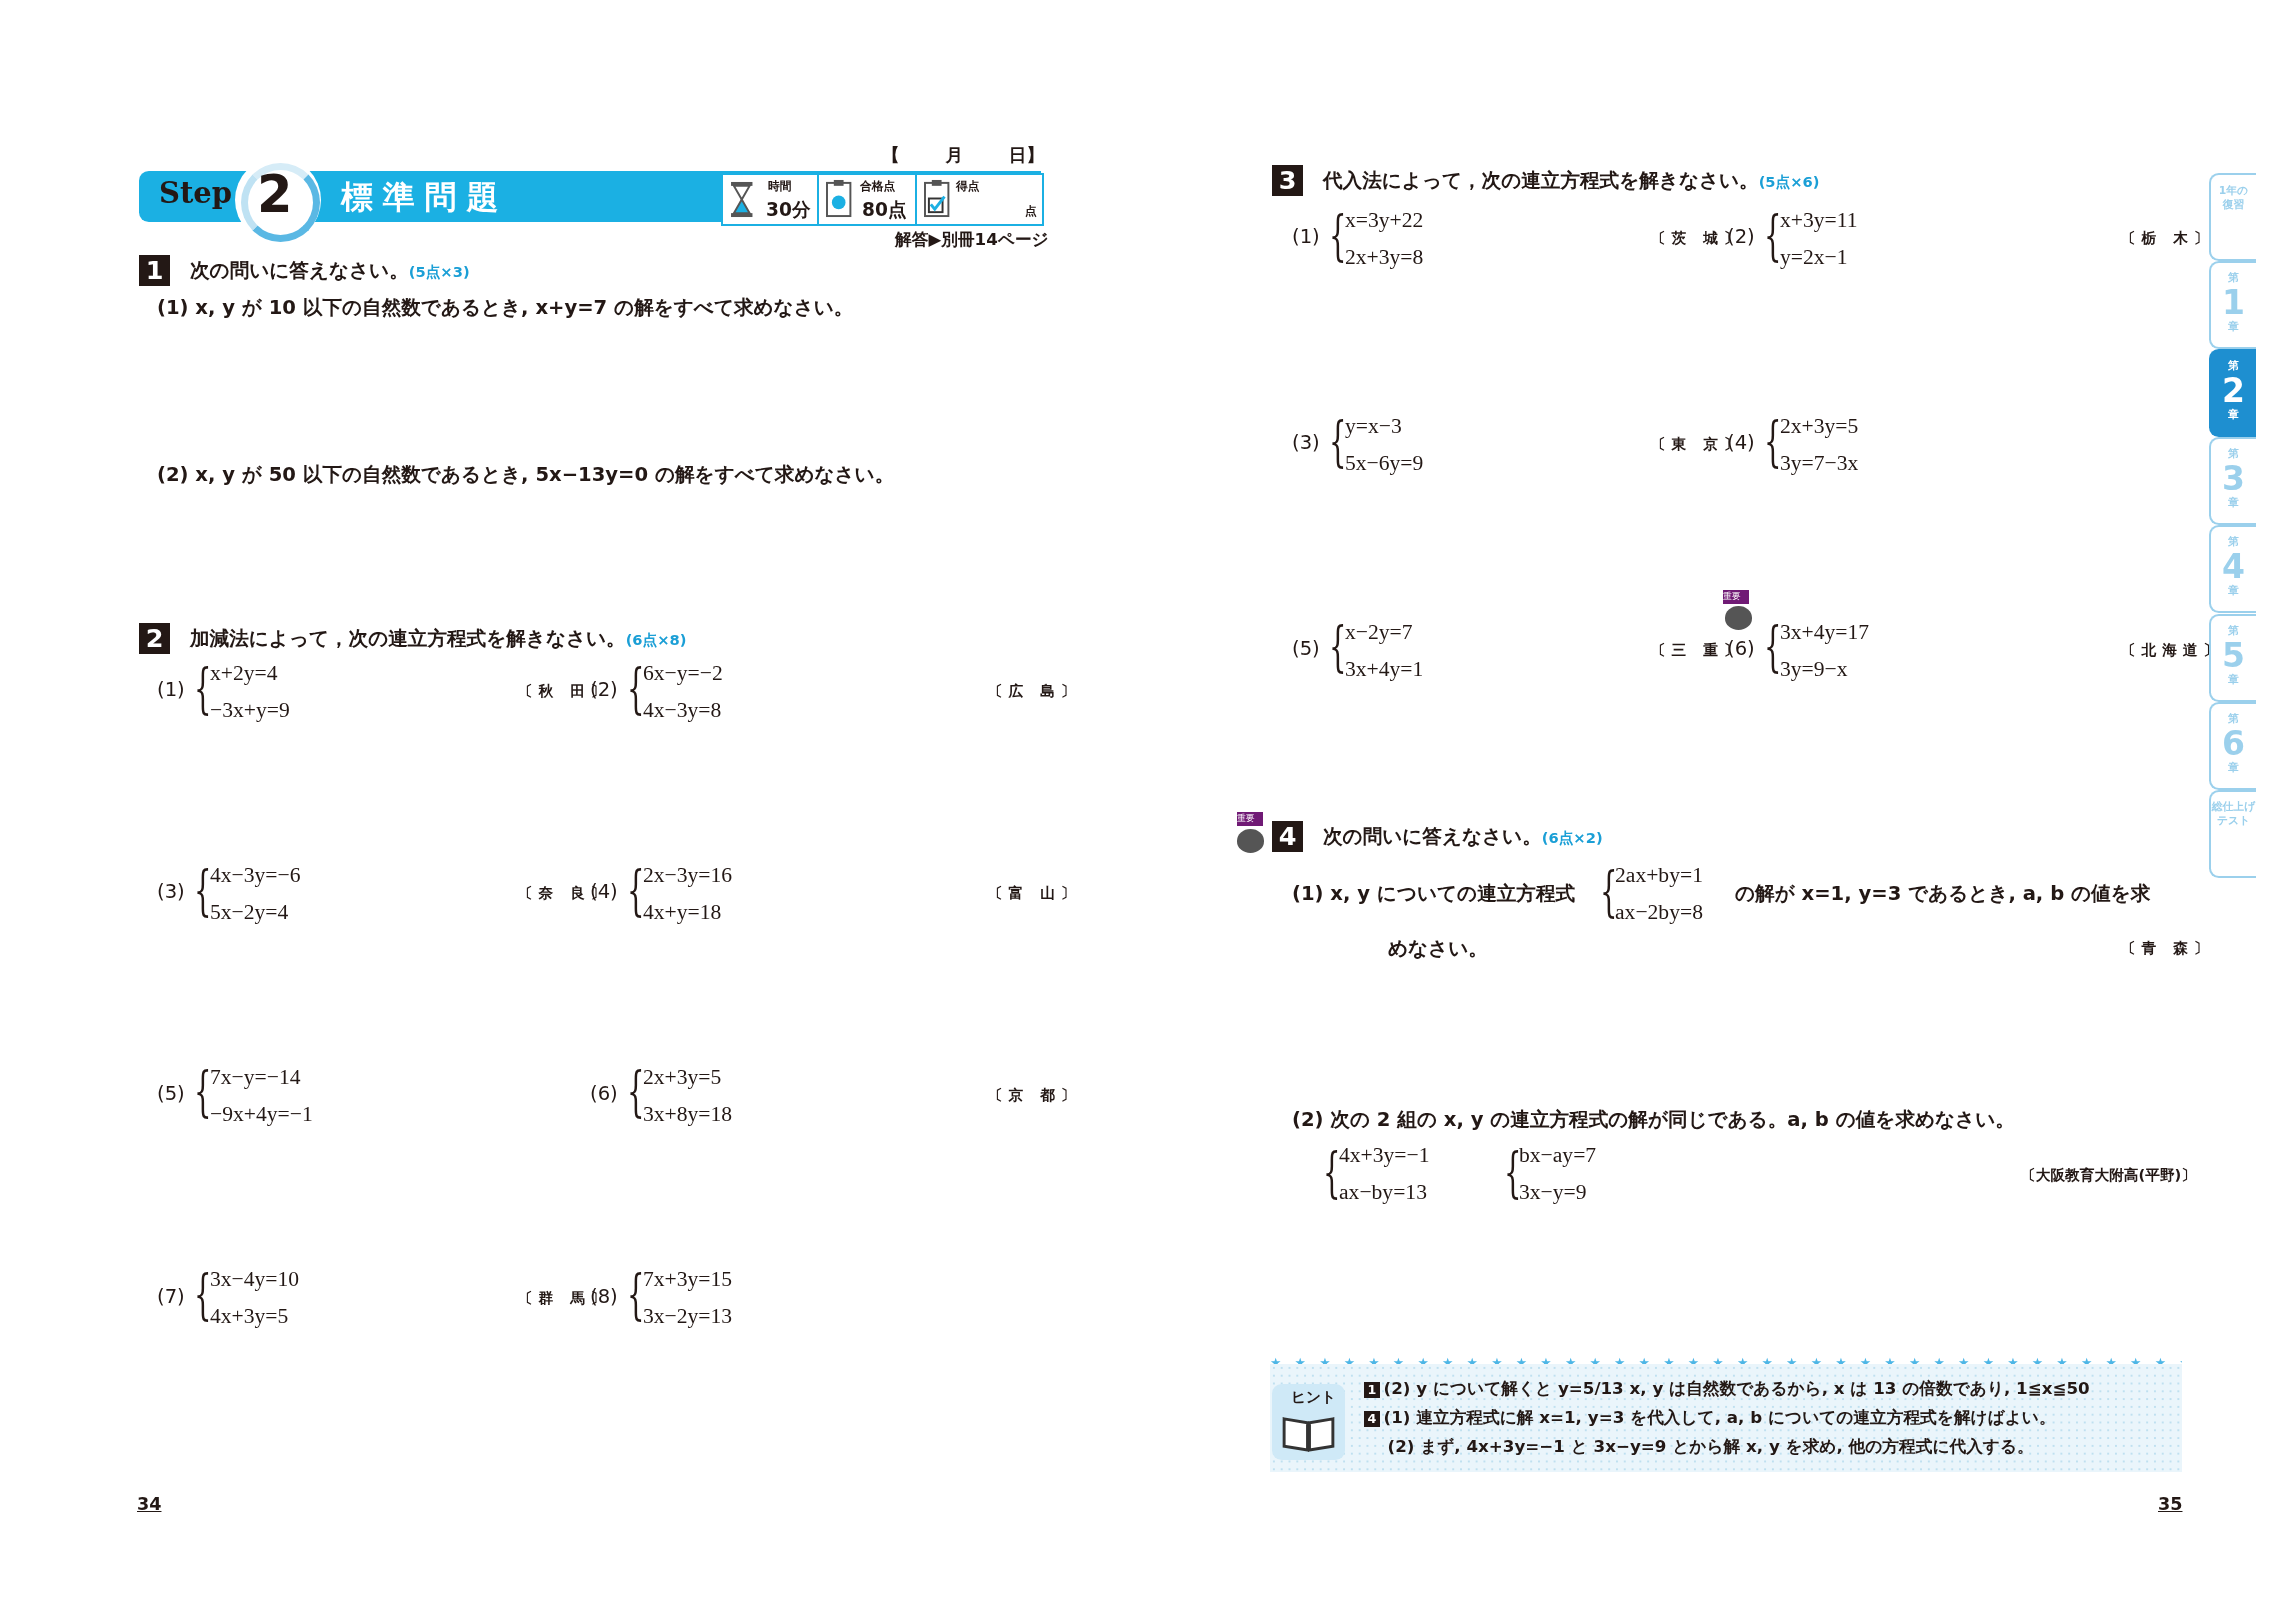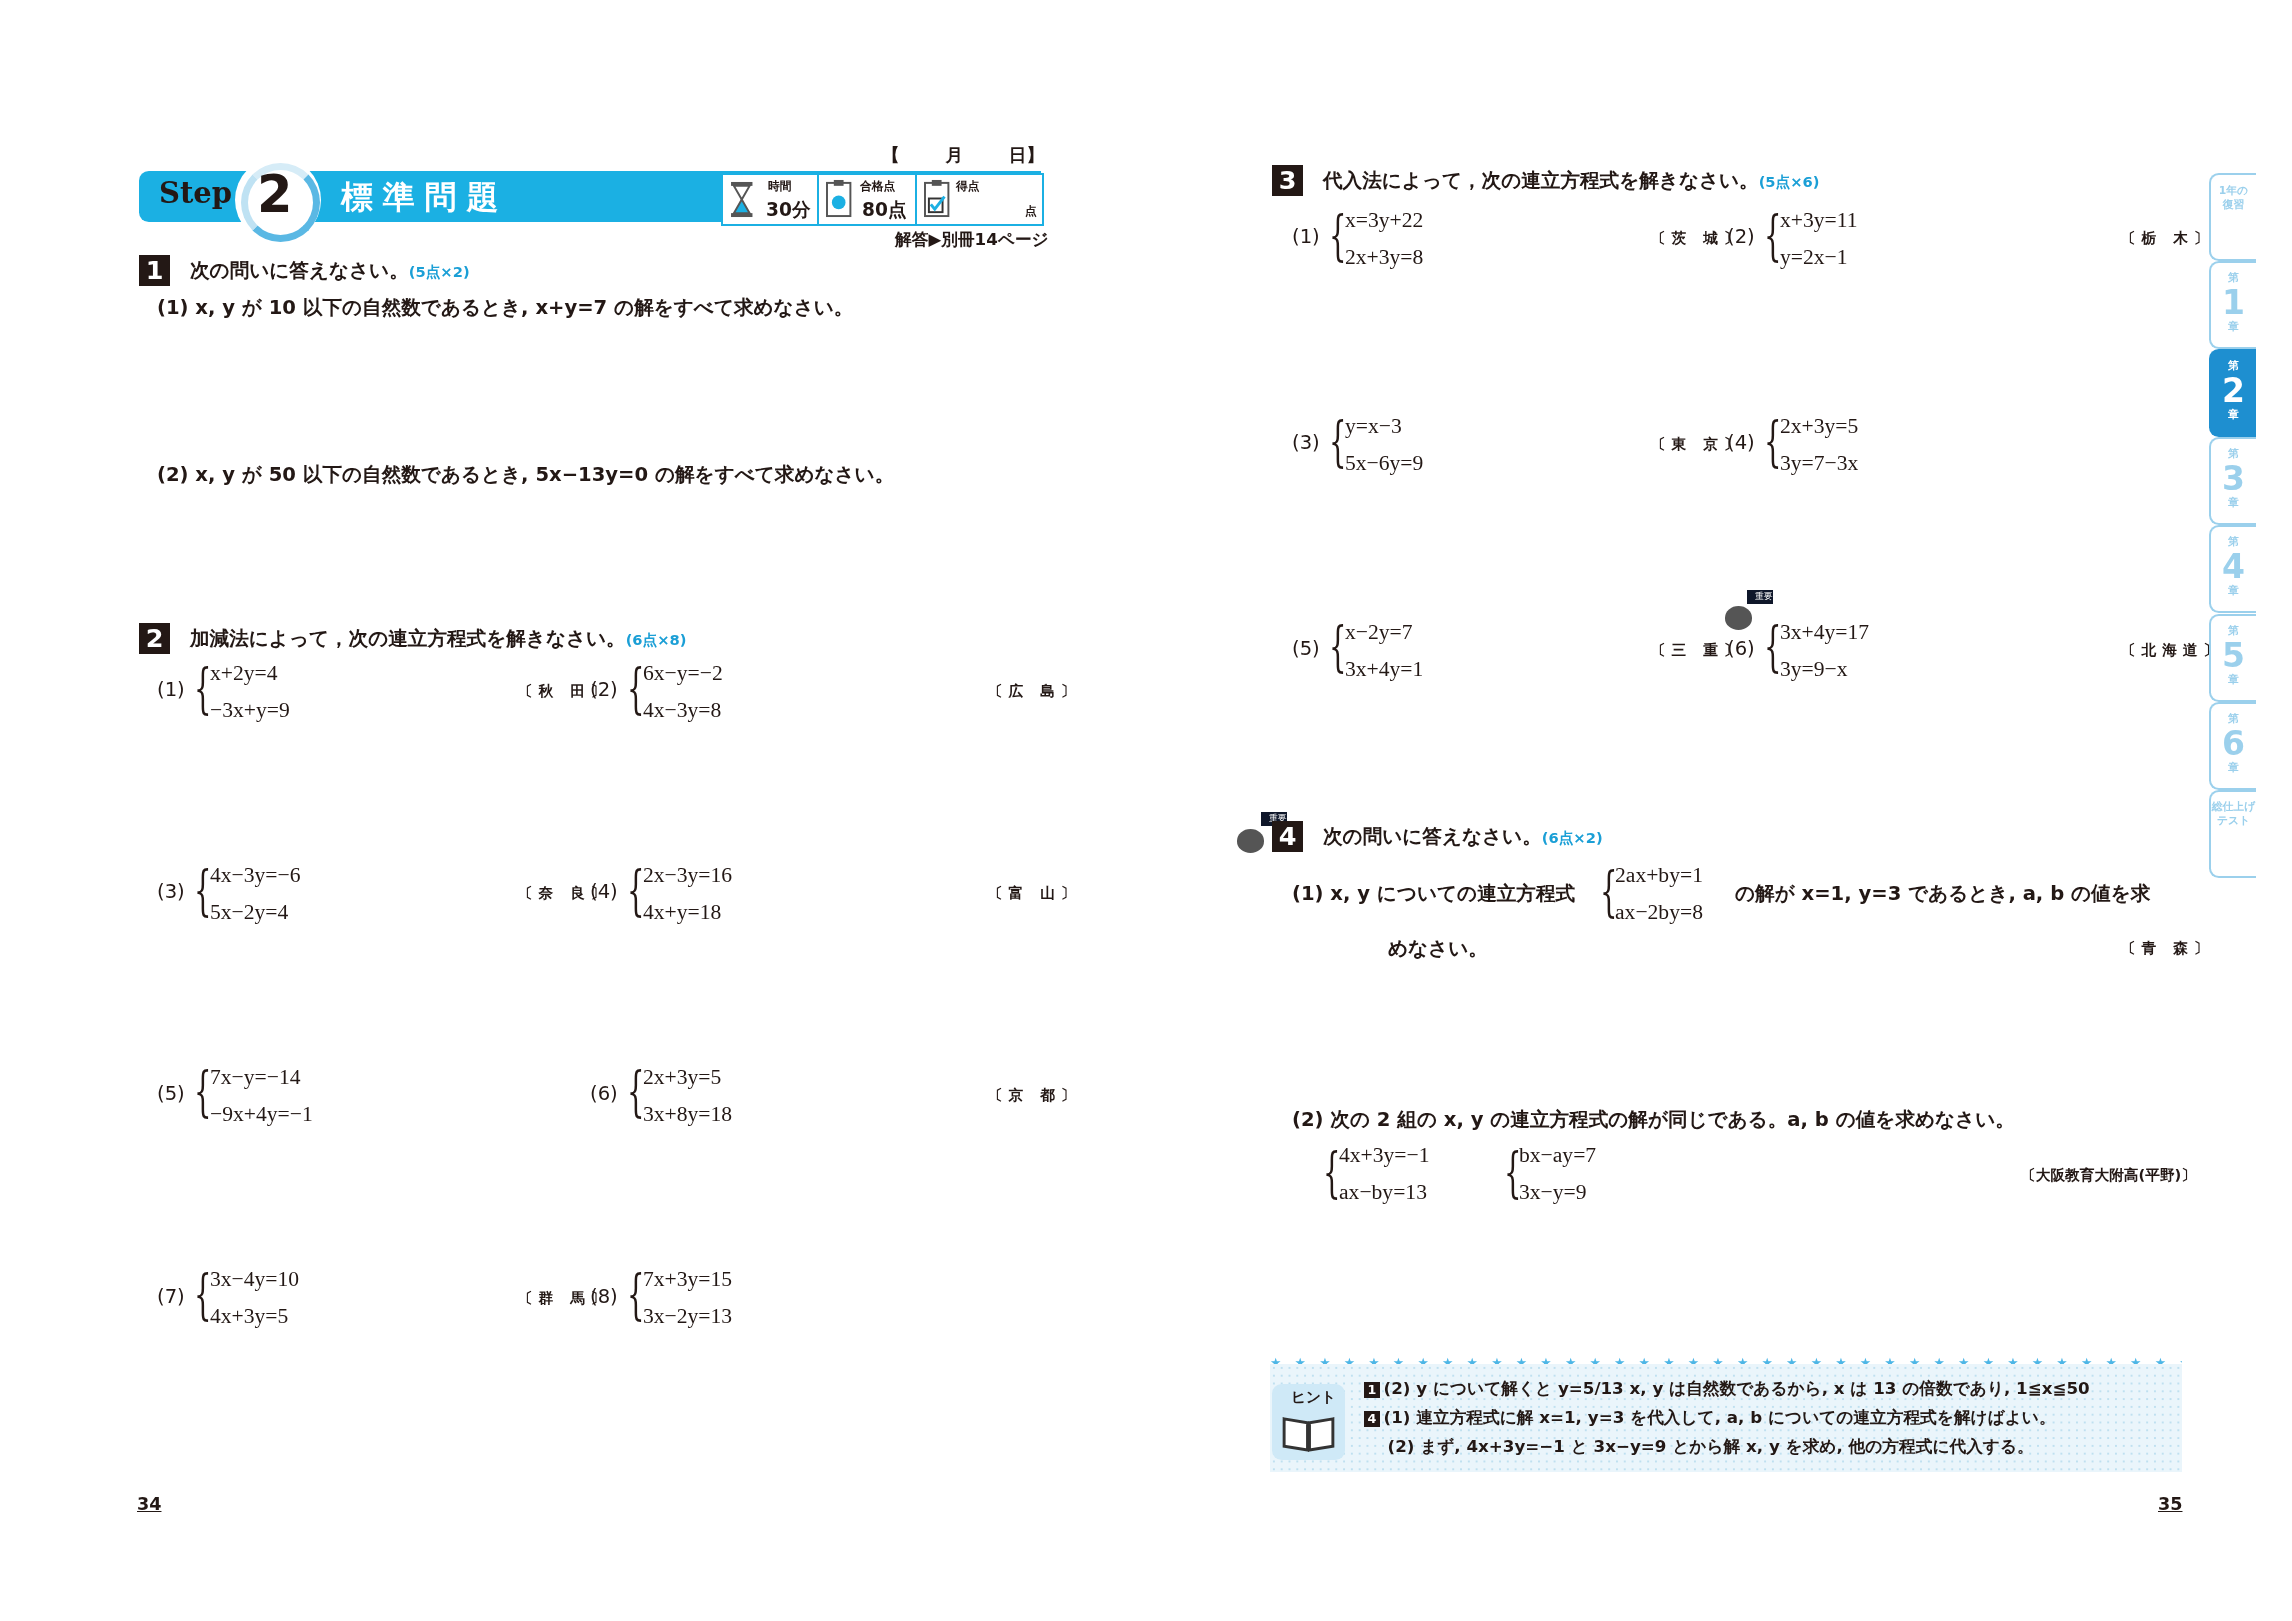--- a/index.html
+++ b/index.html
@@ -37,21 +37,21 @@
   .tab .small{font-size:10.8px;display:block;}
   .tab .big{font-size:33px;display:block;line-height:35px;}
 
   .hint-box{left:1270px;top:1364px;width:912px;height:108px;
             background-color:#eaf5fb;background-image:radial-gradient(#bfe0f0 1px,transparent 1.4px);background-size:7.8px 7.8px;}
   .stars{left:1270px;top:1355px;width:912px;height:13.7px;color:#4db6e6;font-size:12.7px;letter-spacing:13.2px;overflow:hidden;white-space:nowrap;}
   .hint-icon{left:1272px;top:1384px;width:73px;height:76px;background:#cfe9f7;border-radius:9.8px;}
   .hint-line{font-size:16.7px;font-weight:bold;}
   .mini-num{display:inline-block;width:15.7px;height:15.7px;background:#231815;color:#fff;font-size:12.7px;text-align:center;line-height:15.7px;margin-right:3.9px;}
   .page-num{font-size:17.6px;font-weight:bold;text-decoration:underline;}
-  .juyo{width:25.5px;height:13.7px;background:#0f172a;color:#fff;font-size:8.8px;text-align:right;line-height:13.7px;margin-left:24px;}
+  .juyo{width:25.5px;height:13.7px;background:#701a75;color:#fff;font-size:8.8px;text-align:left;line-height:13.7px;}
   .bubble{width:27.4px;height:23.5px;background:#555;border-radius:50%;}
 </style>
 </head>
 <body>
 
 <div class="abs date-line">
   <span>【</span>
   <span>月</span>
   <span>日】</span>
 </div>
@@ -89,21 +89,21 @@
     <rect x="6" y="20" width="14" height="14" fill="#fff" stroke="#333" stroke-width="2"></rect>
     <path d="M8 26 L12 31 L22 18" stroke="#1bb0e3" stroke-width="3" fill="none"></path>
   </svg>
   <div class="abs info-lbl" style="left:39px;top:3.9px">得点</div>
   <div class="abs info-lbl" style="left:108px;top:29px">点</div>
 </div>
 <div class="abs answer-ref">解答▶別冊14ページ</div>
 
 <div class="abs sec-num" style="left:139px;top:255px">1</div>
 <div class="abs sec-title" style="left:190px;top:257px">
-  <span>次の問いに答えなさい。</span><span class="pts">(5点×2)</span>
+  <span>次の問いに答えなさい。</span><span class="pts">(5点×3)</span>
 </div>
 <div class="abs q-text" style="left:157px;top:294px">(1) x, y が 10 以下の自然数であるとき, x+y=7 の解をすべて求めなさい。</div>
 <div class="abs q-text" style="left:157px;top:461px">(2) x, y が 50 以下の自然数であるとき, 5x−13y=0 の解をすべて求めなさい。</div>
 
 <div class="abs sec-num" style="left:139px;top:623px">2</div>
 <div class="abs sec-title" style="left:190px;top:625px">
   <span>加減法によって，次の連立方程式を解きなさい。</span><span class="pts">(6点×8)</span>
 </div>
 
 <div id="s2">

